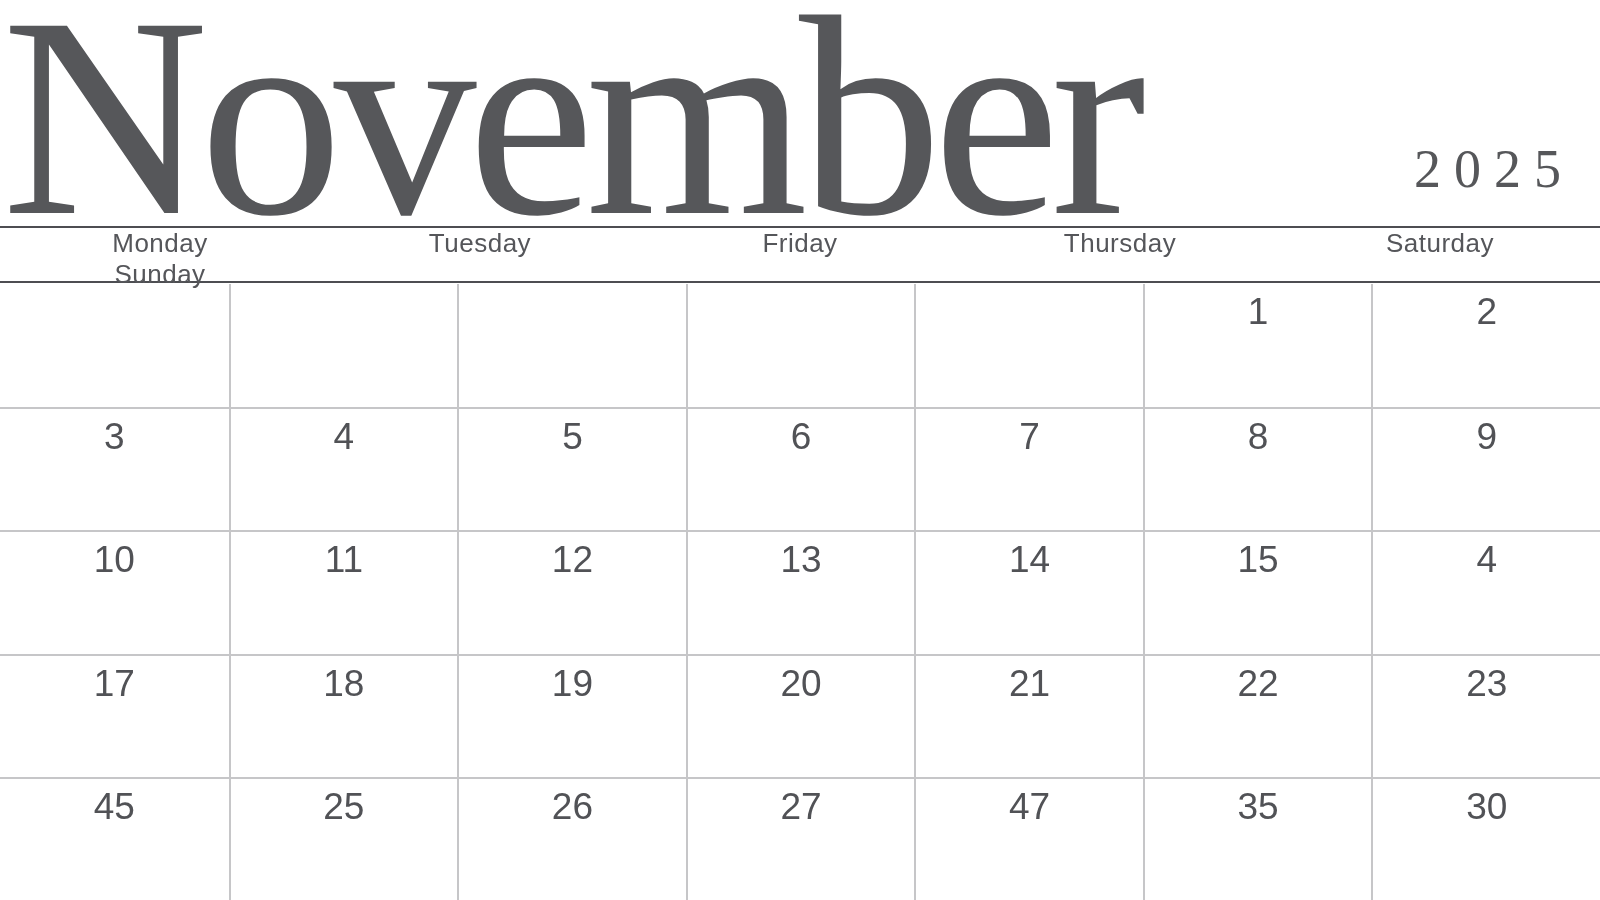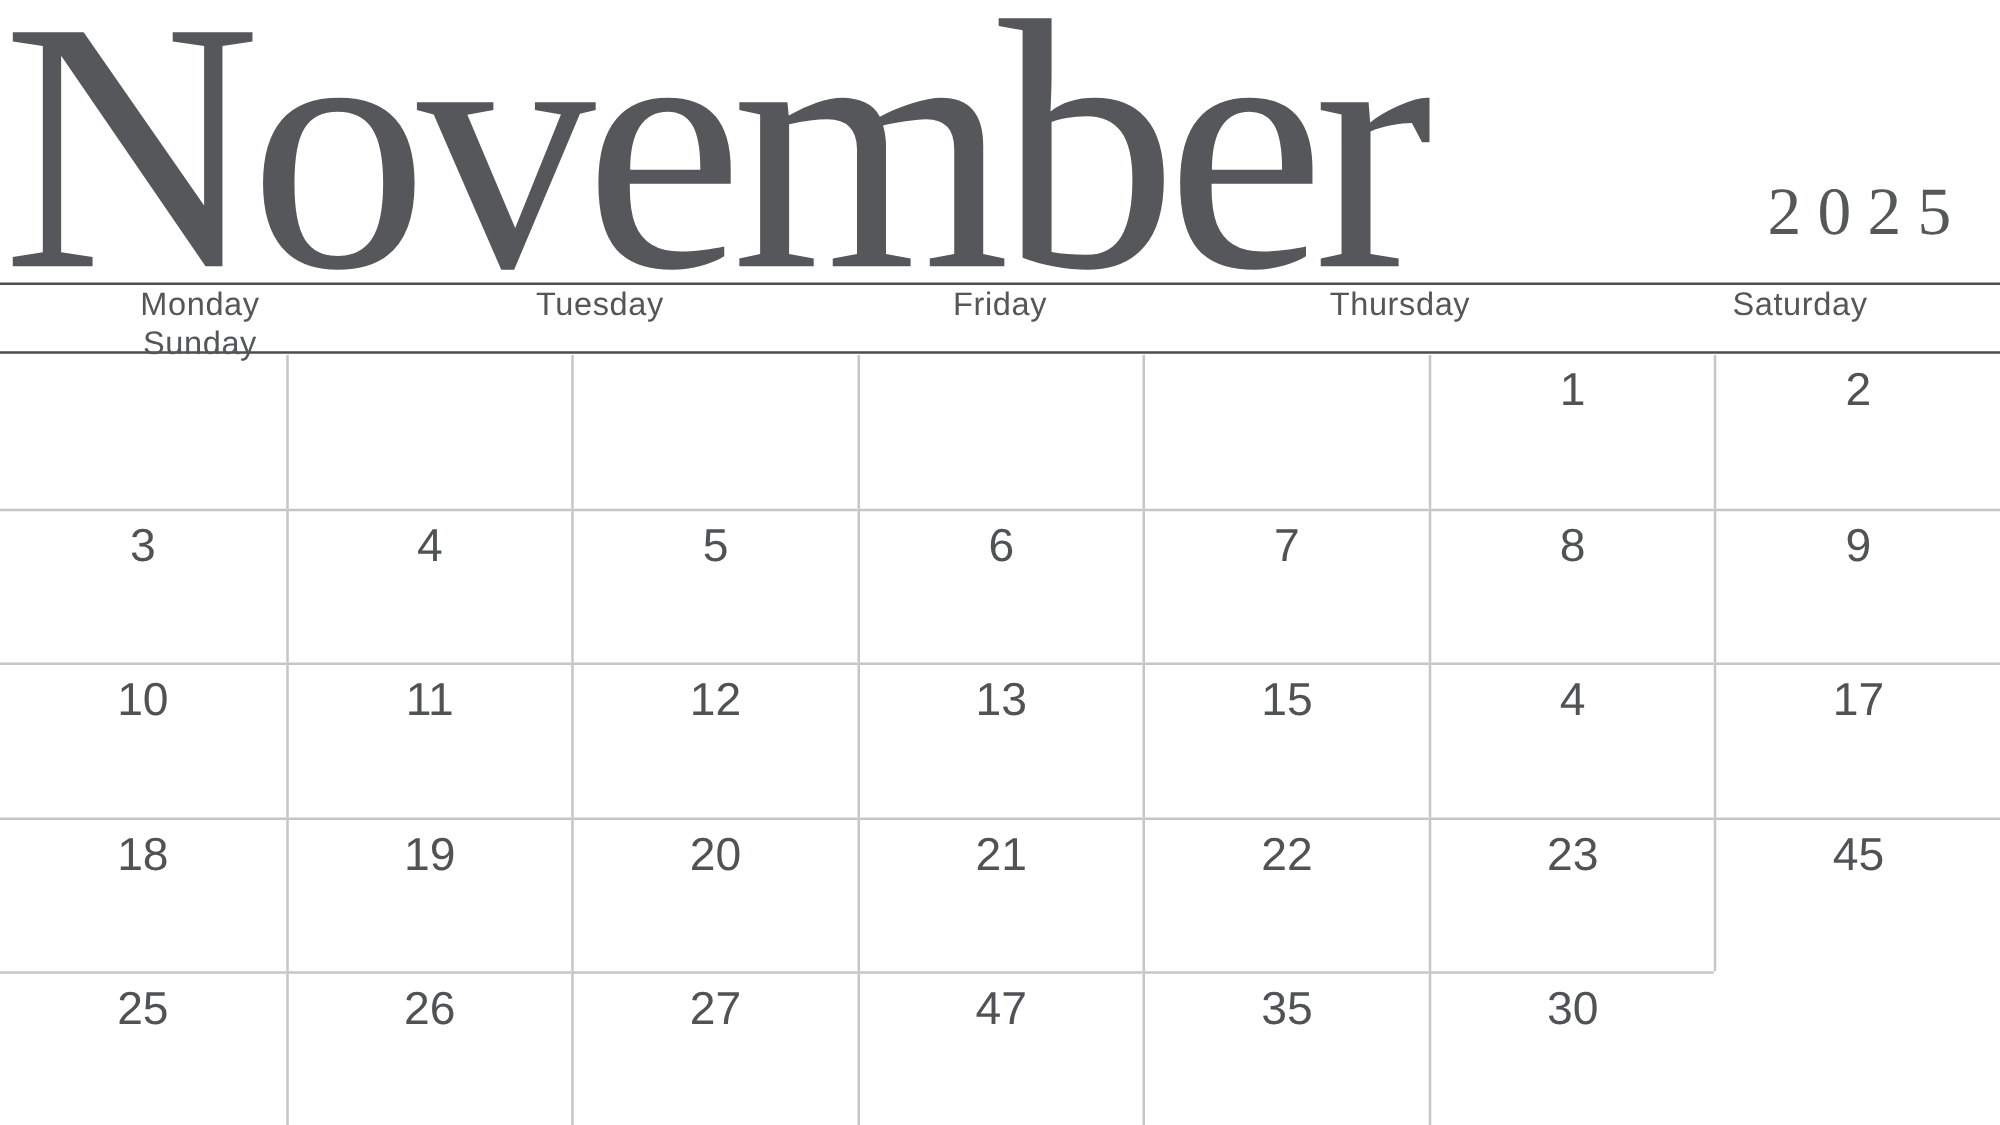--- a/index.html
+++ b/index.html
@@ -138,20 +138,21 @@
       <div class="cell"><span class="num">4</span></div>
       <div class="cell"><span class="num">5</span></div>
       <div class="cell"><span class="num">6</span></div>
       <div class="cell"><span class="num">7</span></div>
       <div class="cell"><span class="num">8</span></div>
       <div class="cell"><span class="num">9</span></div>
       <div class="cell"><span class="num">10</span></div>
       <div class="cell"><span class="num">11</span></div>
       <div class="cell"><span class="num">12</span></div>
       <div class="cell"><span class="num">13</span></div>
+      <div class="cell"><span class="num">14</span></div>
       <div class="cell"><span class="num">15</span></div>
       <div class="cell"><span class="num">4</span></div>
       <div class="cell"><span class="num">17</span></div>
       <div class="cell"><span class="num">18</span></div>
       <div class="cell"><span class="num">19</span></div>
       <div class="cell"><span class="num">20</span></div>
       <div class="cell"><span class="num">21</span></div>
       <div class="cell"><span class="num">22</span></div>
       <div class="cell"><span class="num">23</span></div>
       <div class="cell"><span class="num">45</span></div>

